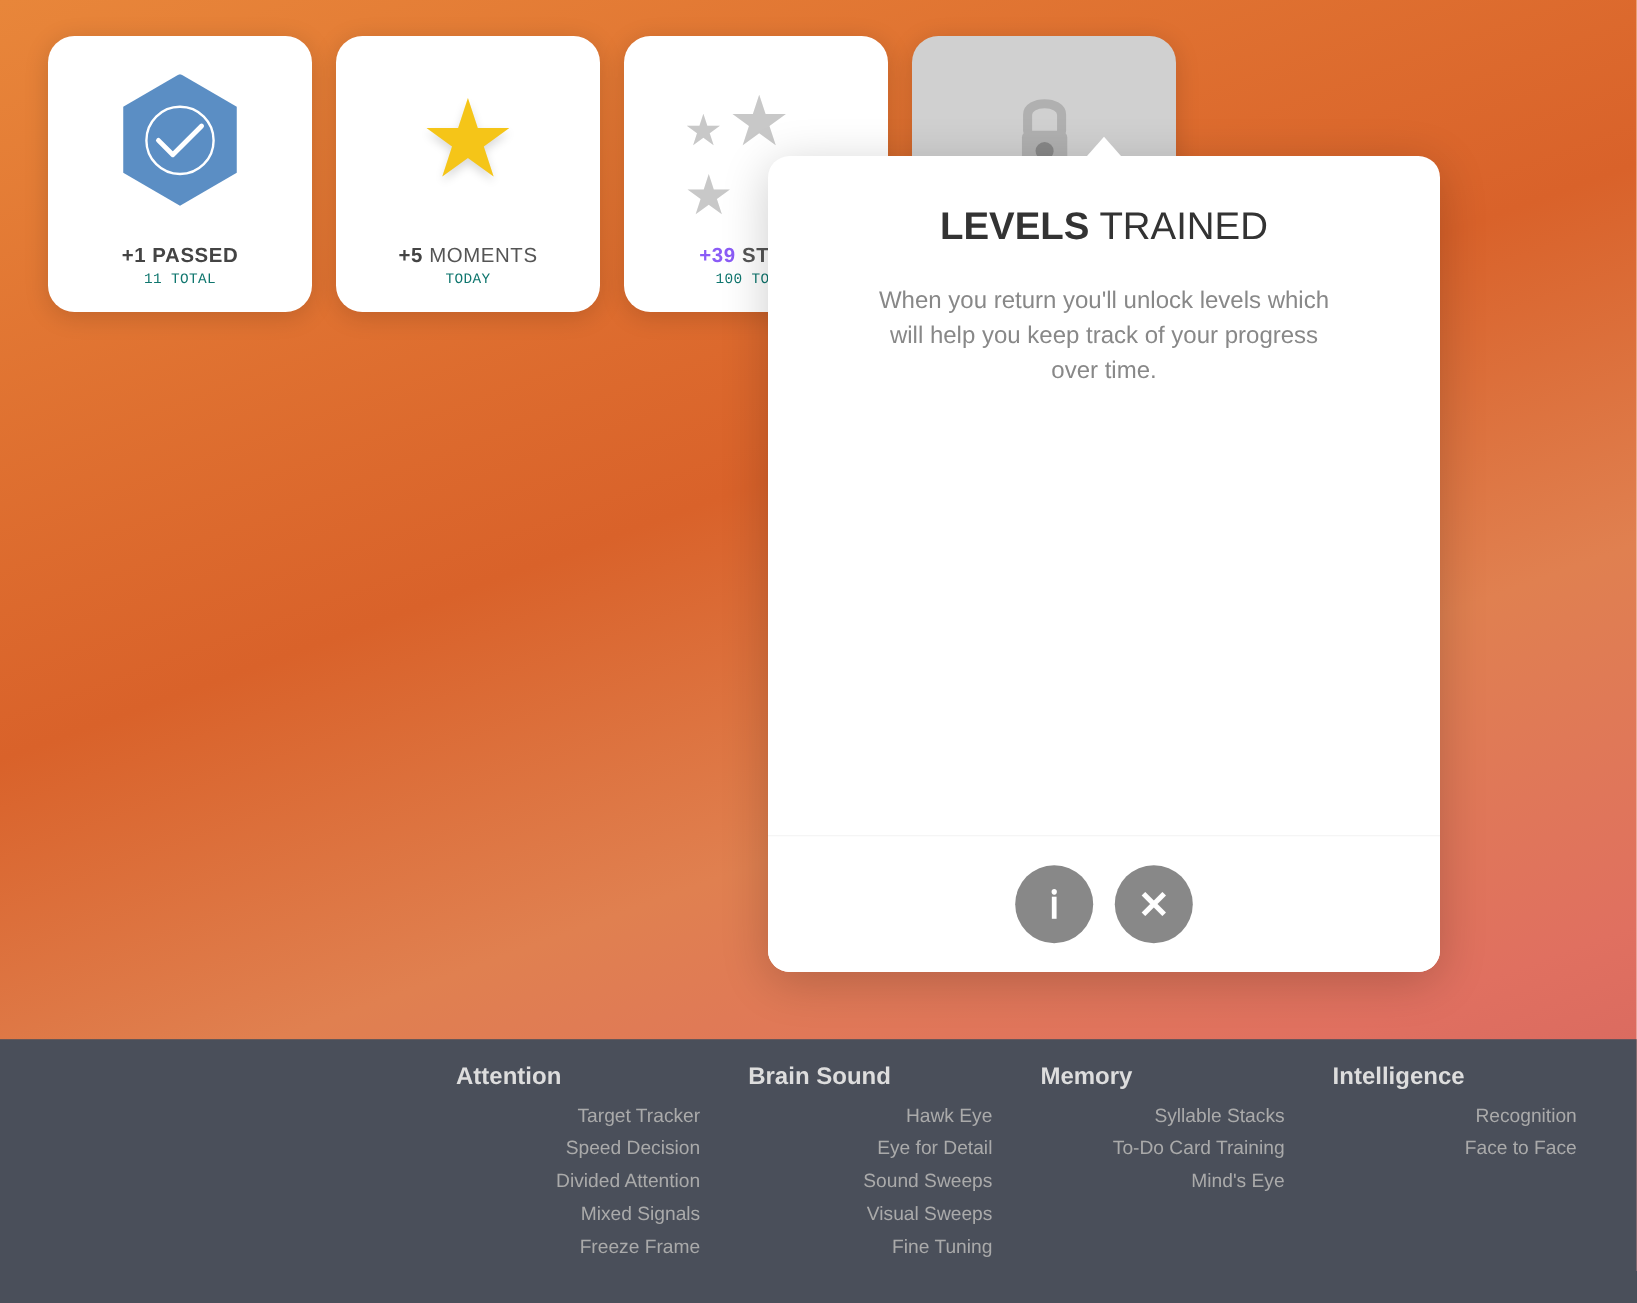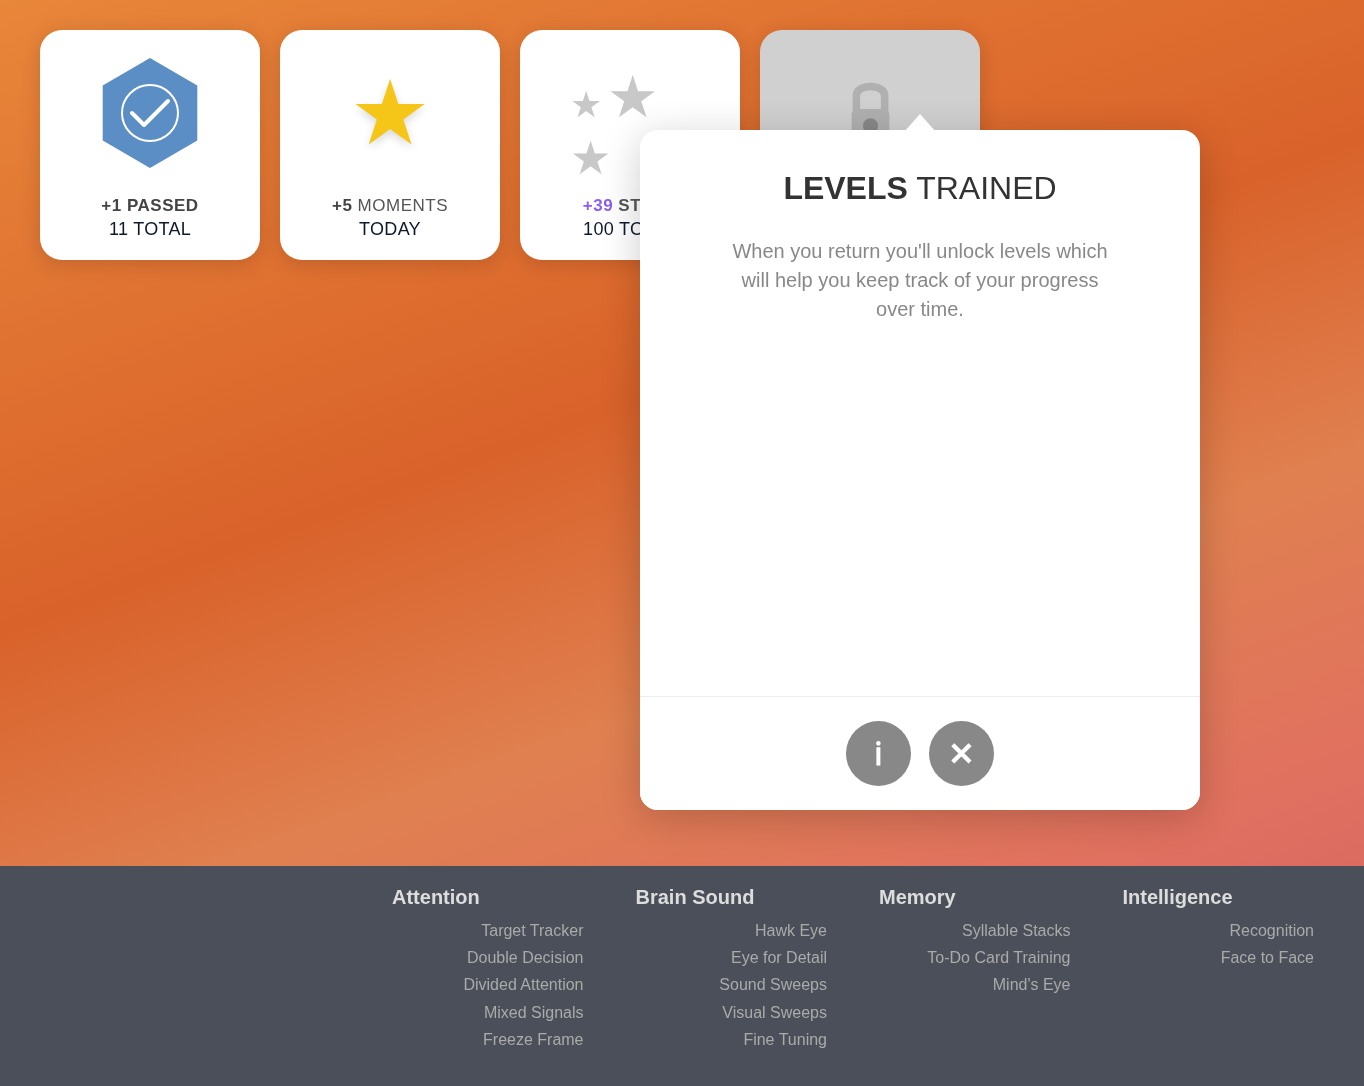--- a/index.html
+++ b/index.html
@@ -111,25 +111,26 @@
 
     .stat-label {
       font-size: 17px;
       font-weight: 700;
       color: #555;
       letter-spacing: 0.5px;
       text-align: center;
     }
 
     .stat-sublabel {
-      font-size: 18px;
-      color: #0f172a;
+      font-size: 12px;
+      color: #0f766e;
       margin-top: 3px;
       text-align: center;
       letter-spacing: 0.3px;
+      font-family: Liberation Mono, monospace;
     }
 
     .stat-label-locked {
       font-size: 17px;
       font-weight: 700;
       color: #888;
       letter-spacing: 1px;
       text-transform: uppercase;
       text-align: center;
     }
@@ -245,21 +246,21 @@
     
     .bottom-content {
       position: absolute;
       bottom: 0;
       left: 0;
       width: 100%;
       height: 220px;
       z-index: 5;
       display: flex;
       padding: 20px 30px;
-      gap: 12px;
+      gap: 0;
     }
 
     .bottom-col {
       flex: 1;
       padding: 0 20px;
       min-width: 0;
     }
 
     .col-title {
       font-size: 20px;
@@ -361,21 +362,21 @@
 
 <div class="bottom-bar"></div>
 
 <div class="bottom-content">
 
   <div style="flex:0 0 330px;"></div>
 
   <div class="bottom-col">
     <div class="col-title">Attention</div>
     <div class="col-item">Target Tracker</div>
-    <div class="col-item">Double Decision</div>
+    <div class="col-item">Speed Decision</div>
     <div class="col-item">Divided Attention</div>
     <div class="col-item">Mixed Signals</div>
     <div class="col-item">Freeze Frame</div>
   </div>
 
   <div class="bottom-col">
     <div class="col-title">Brain Sound</div>
     <div class="col-item">Hawk Eye</div>
     <div class="col-item">Eye for Detail</div>
     <div class="col-item">Sound Sweeps</div>

